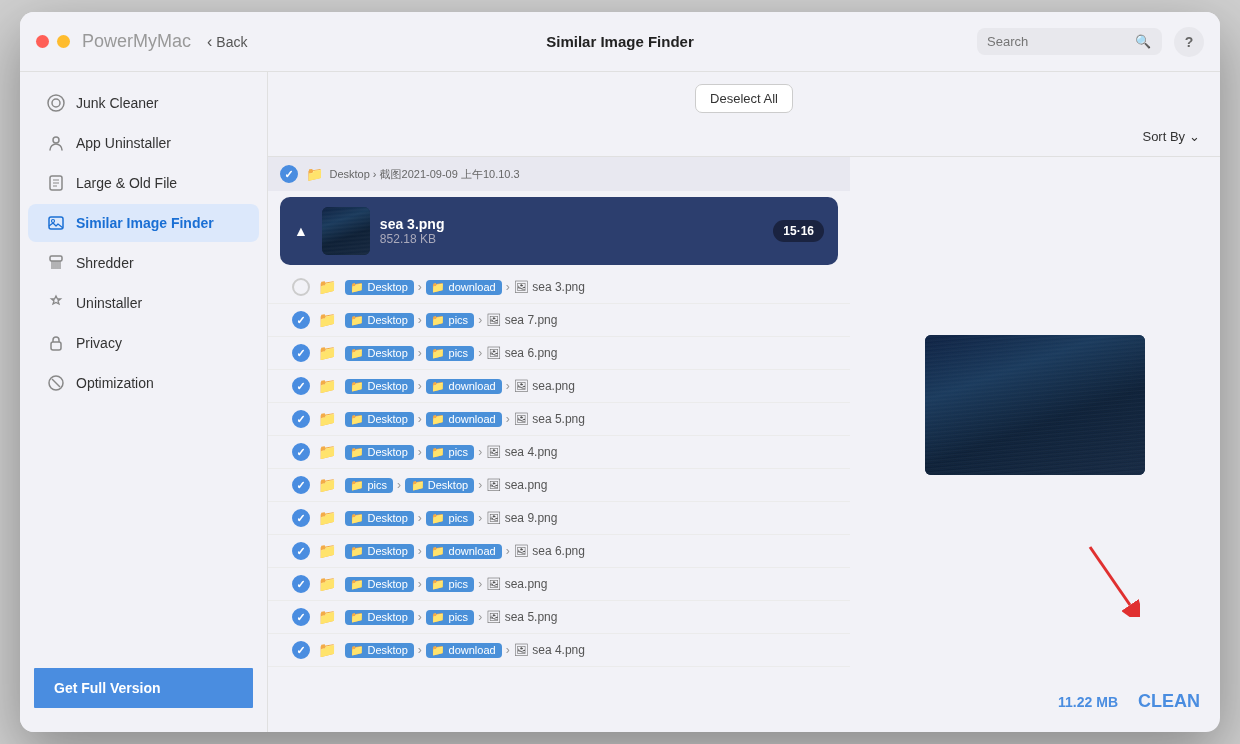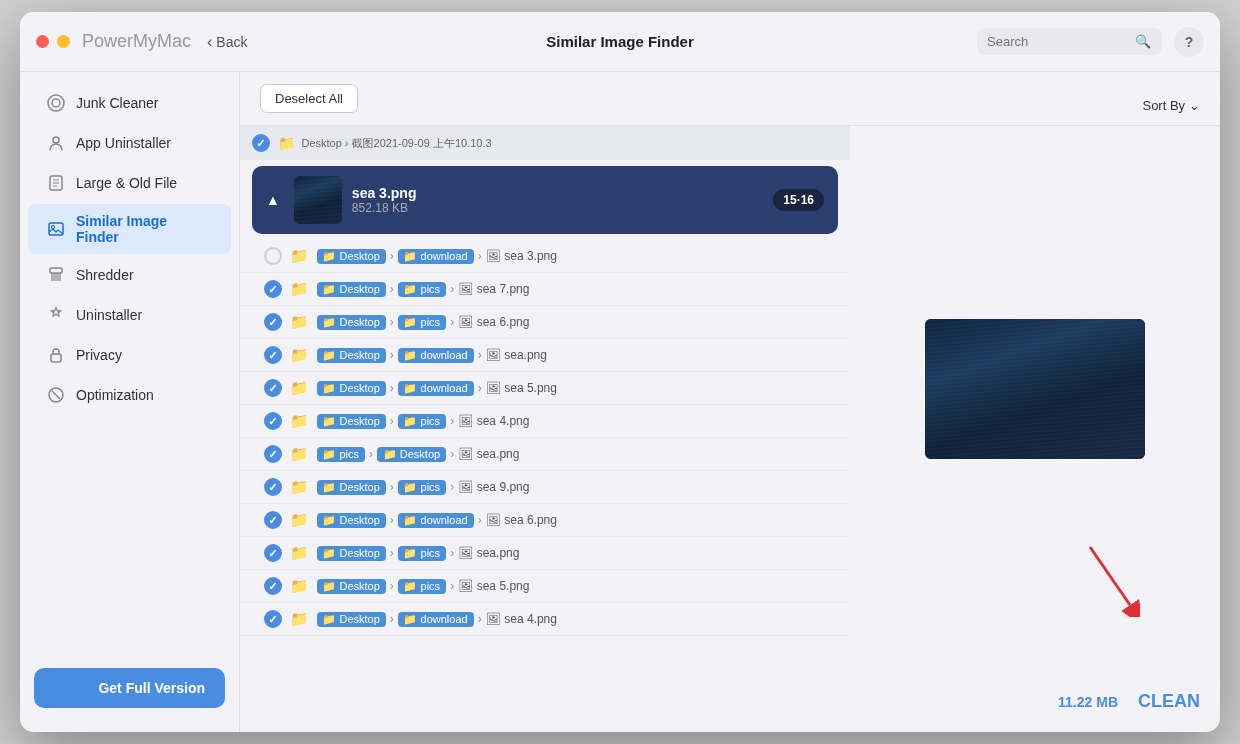--- a/index.html
+++ b/index.html
@@ -103,21 +103,21 @@
       font-weight: 600;
     }
     
     .main {
       display: flex;
       flex: 1;
       overflow: hidden;
     }
     
     .sidebar {
-      width: 220px;
+      width: 248px;
       background: #f2f2f7;
       border-right: 1px solid #e0e0e0;
       display: flex;
       flex-direction: column;
       padding: 12px 0;
       flex-shrink: 0;
     }
     .sidebar-item {
       display: flex;
       align-items: center;
@@ -141,42 +141,43 @@
       align-items: center;
       justify-content: center;
       flex-shrink: 0;
     }
     .sidebar-spacer { flex: 1; }
     .get-full-btn {
       margin: 12px 14px;
       background: #4a8de0;
       color: white;
       border: none;
-      border-radius: 10px;
+      border-radius: 1px;
       padding: 12px 20px;
       font-size: 14px;
       font-weight: 600;
       cursor: pointer;
-      text-align: right;
+      text-align: left;
     }
     
     .content {
       flex: 1;
       display: flex;
       flex-direction: column;
       overflow: hidden;
     }
     
     .toolbar {
       display: flex;
-      align-items: flex-end;
+      align-items: center;
       padding: 12px 20px;
       gap: 16px;
       border-bottom: 1px solid #e0e0e0;
       flex-shrink: 0;
+      flex-direction: column;
     }
     .deselect-btn {
       background: white;
       border: 1px solid #ccc;
       border-radius: 7px;
       padding: 6px 14px;
       font-size: 13px;
       color: #333;
       cursor: pointer;
     }

